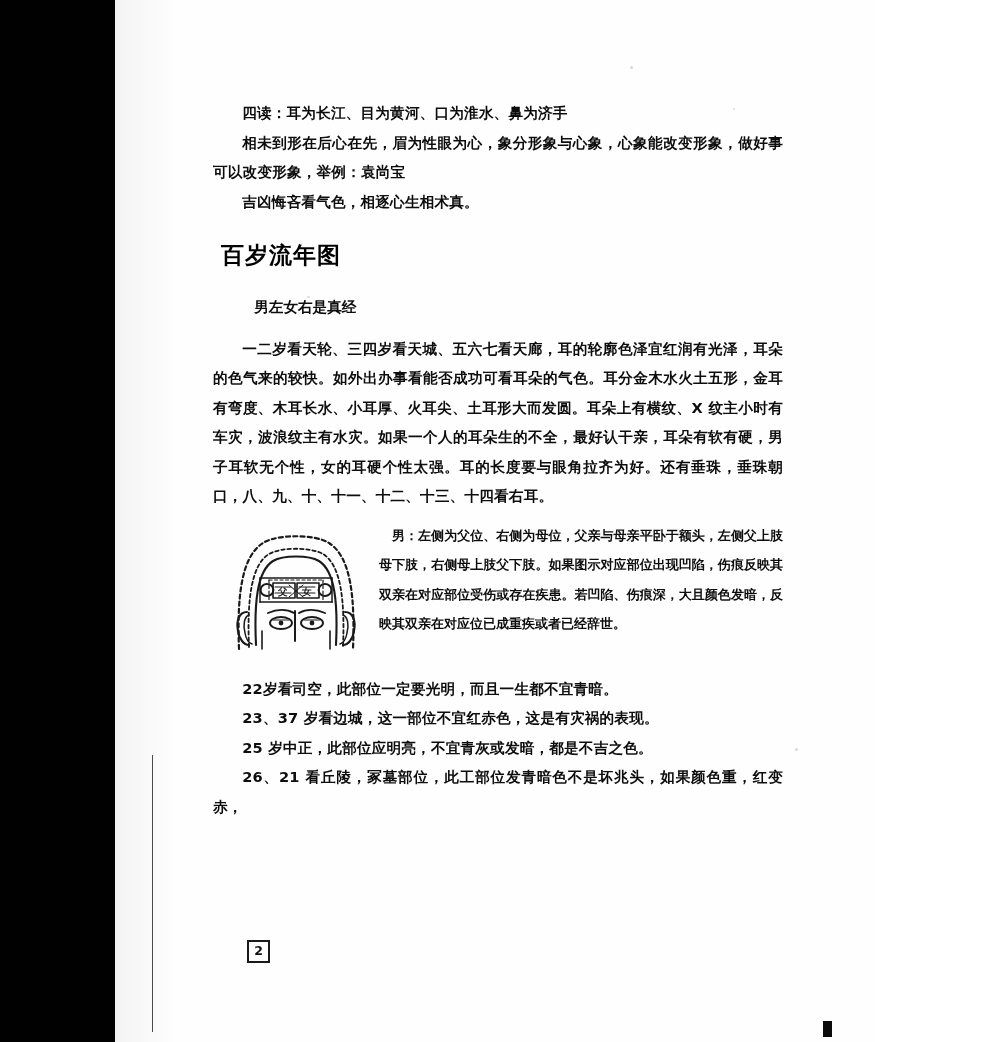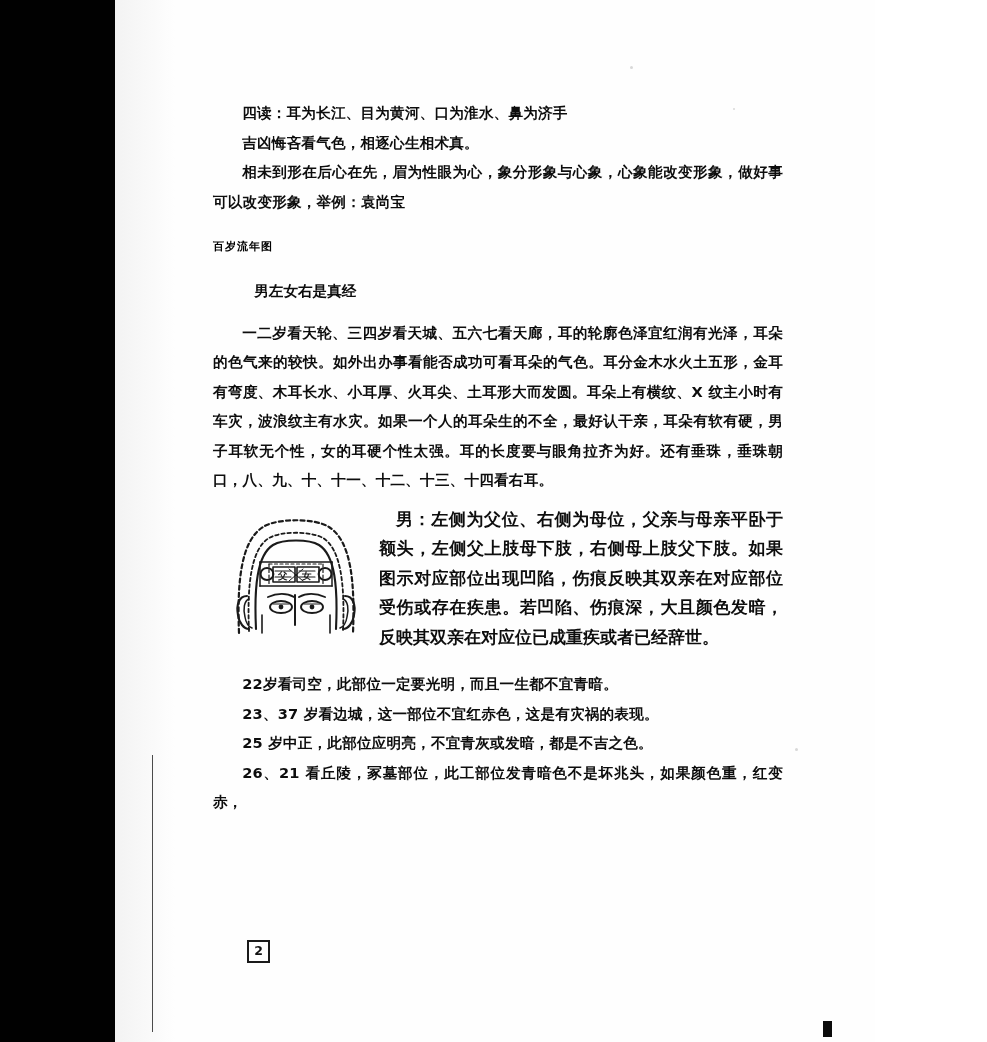--- a/index.html
+++ b/index.html
@@ -88,24 +88,24 @@
   }
   .para.indent { text-indent: 2em; }
   .para.noindent { text-indent: 0; }
 
   .gap-s  { height: 3px; }
   .gap-m  { height: 10px; }
   .gap-l  { height: 17px; }
 
   h2.section-title {
     font-family: "DejaVu Sans", "Liberation Sans", sans-serif;
-    font-size: 11px;
+    font-size: 23px;
     font-weight: 700;
     color: #000;
-    margin: 0;
+    margin: 8px;
     letter-spacing: 1px;
     line-height: 28px;
   }
 
   .subhead {
     font-size: 14.6px;
     font-weight: 700;
     color: #0d0d0d;
     line-height: 29.5px;
     margin: 12px;
@@ -117,21 +117,21 @@
     float: left;
     width: 142px;
     height: 128px;
     margin: 6px 12px 2px 12px;
     shape-margin: 6px;
   }
   .figure-wrap { position: relative; width: 142px; height: 128px; }
   .figure-wrap svg { display: block; width: 142px; height: 128px; }
 
   .fig-para {
-    font-size: 17px;
+    font-size: 13px;
     line-height: 29.5px;
     color: #0d0d0d;
     text-align: justify;
     text-justify: inter-ideograph;
     margin: 0;
     text-indent: 1em;
     font-weight: 600;
   }
 
   .clearfix::after { content: ""; display: block; clear: both; }
@@ -177,23 +177,23 @@
     <div class="speckle" style="left:515px;top:66px;width:3px;height:3px;"></div>
     <div class="speckle" style="left:618px;top:108px;width:2px;height:2px;"></div>
     <div class="speckle" style="left:192px;top:296px;width:3px;height:2px;"></div>
     <div class="speckle" style="left:680px;top:748px;width:3px;height:3px;"></div>
     <div class="speckle" style="left:106px;top:806px;width:3px;height:2px;"></div>
 
     <div id="column">
 
       <p class="para noindent" style="text-indent:2em;">四读：耳为长江、目为黄河、口为淮水、鼻为济手</p>
 
+      <p class="para indent">相未到形在后心在先，眉为性眼为心，象分形象与心象，心象能改变形象，做好事可以改变形象，举例：袁尚宝</p>
+
       <p class="para noindent" style="text-indent:2em;">吉凶悔吝看气色，相逐心生相术真。</p>
-
-      <p class="para indent">相未到形在后心在先，眉为性眼为心，象分形象与心象，心象能改变形象，做好事可以改变形象，举例：袁尚宝</p>
 
       <div class="gap-l"></div>
 
       <h2 class="section-title">百岁流年图</h2>
 
       <div class="gap-s"></div>
 
       <p class="subhead">男左女右是真经</p>
 
       <p class="para indent">一二岁看天轮、三四岁看天城、五六七看天廊，耳的轮廓色泽宜红润有光泽，耳朵的色气来的较快。如外出办事看能否成功可看耳朵的气色。耳分金木水火土五形，金耳有弯度、木耳长水、小耳厚、火耳尖、土耳形大而发圆。耳朵上有横纹、X 纹主小时有车灾，波浪纹主有水灾。如果一个人的耳朵生的不全，最好认干亲，耳朵有软有硬，男子耳软无个性，女的耳硬个性太强。耳的长度要与眼角拉齐为好。还有垂珠，垂珠朝口，八、九、十、十一、十二、十三、十四看右耳。</p>

